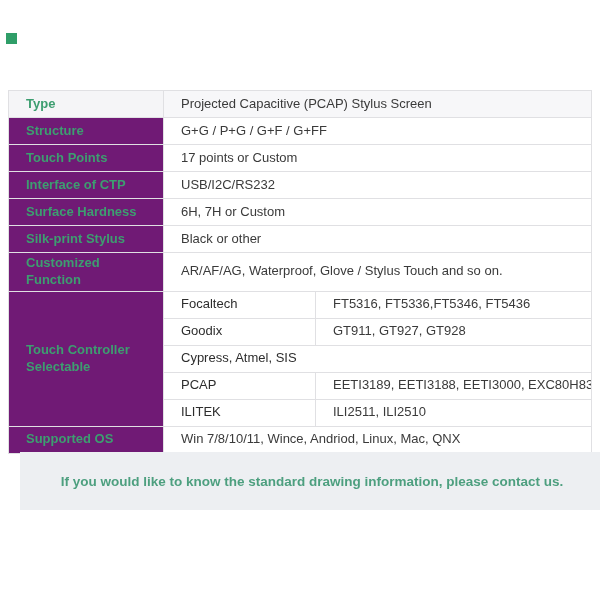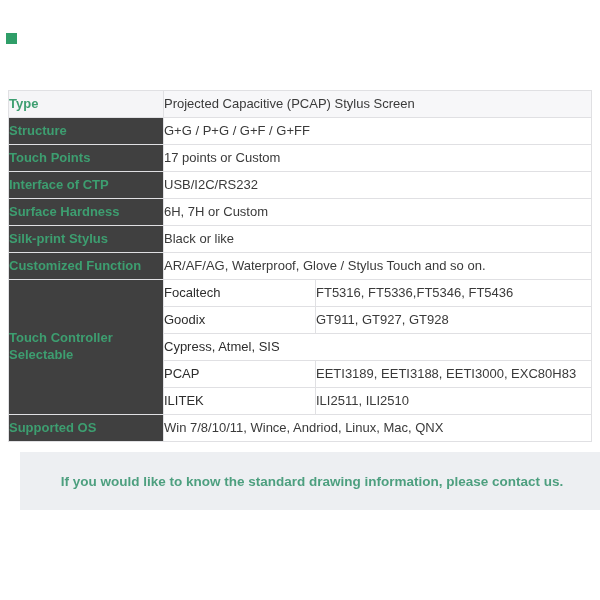--- a/index.html
+++ b/index.html
@@ -25,28 +25,28 @@
     border-collapse: collapse;
     table-layout: fixed;
     font-size: 13px;
     color: #3a3a3a;
   }
   .spec-table col.c1 { width: 155px; }
   .spec-table col.c2 { width: 152px; }
   .spec-table td {
     border: 1px solid #e0e0e3;
     height: 27px;
-    padding: 2px 0;
+    padding: 2px 17px;
     vertical-align: middle;
     line-height: 1.3;
     white-space: nowrap;
     overflow: hidden;
   }
   .spec-table td.label {
-    background: #404040;
+    background: #701a75;
     color: #3d9e70;
     font-weight: bold;
     white-space: normal;
   }
   .spec-table tr.first-row td { background: #f7f7f9; }
   .spec-table tr.first-row td.label { background: #f5f5f7; }
   .spec-table td.brand { font-weight: normal; color: #2d2d2d; }
   .spec-table td.value, .spec-table td.models { color: #3a3a3a; }
 
   .note {
@@ -93,21 +93,21 @@
       <tr>
         <td class="label">Interface of CTP</td>
         <td class="value" colspan="2">USB/I2C/RS232</td>
       </tr>
       <tr>
         <td class="label">Surface Hardness</td>
         <td class="value" colspan="2">6H, 7H or Custom</td>
       </tr>
       <tr>
         <td class="label">Silk-print Stylus</td>
-        <td class="value" colspan="2">Black or like</td>
+        <td class="value" colspan="2">Black or other</td>
       </tr>
       <tr>
         <td class="label">Customized Function</td>
         <td class="value" colspan="2">AR/AF/AG, Waterproof, Glove / Stylus Touch and so on.</td>
       </tr>
 
       <tr>
         <td class="label" rowspan="5">Touch Controller Selectable</td>
         <td class="brand">Focaltech</td>
         <td class="models">FT5316, FT5336,FT5346, FT5436</td>

